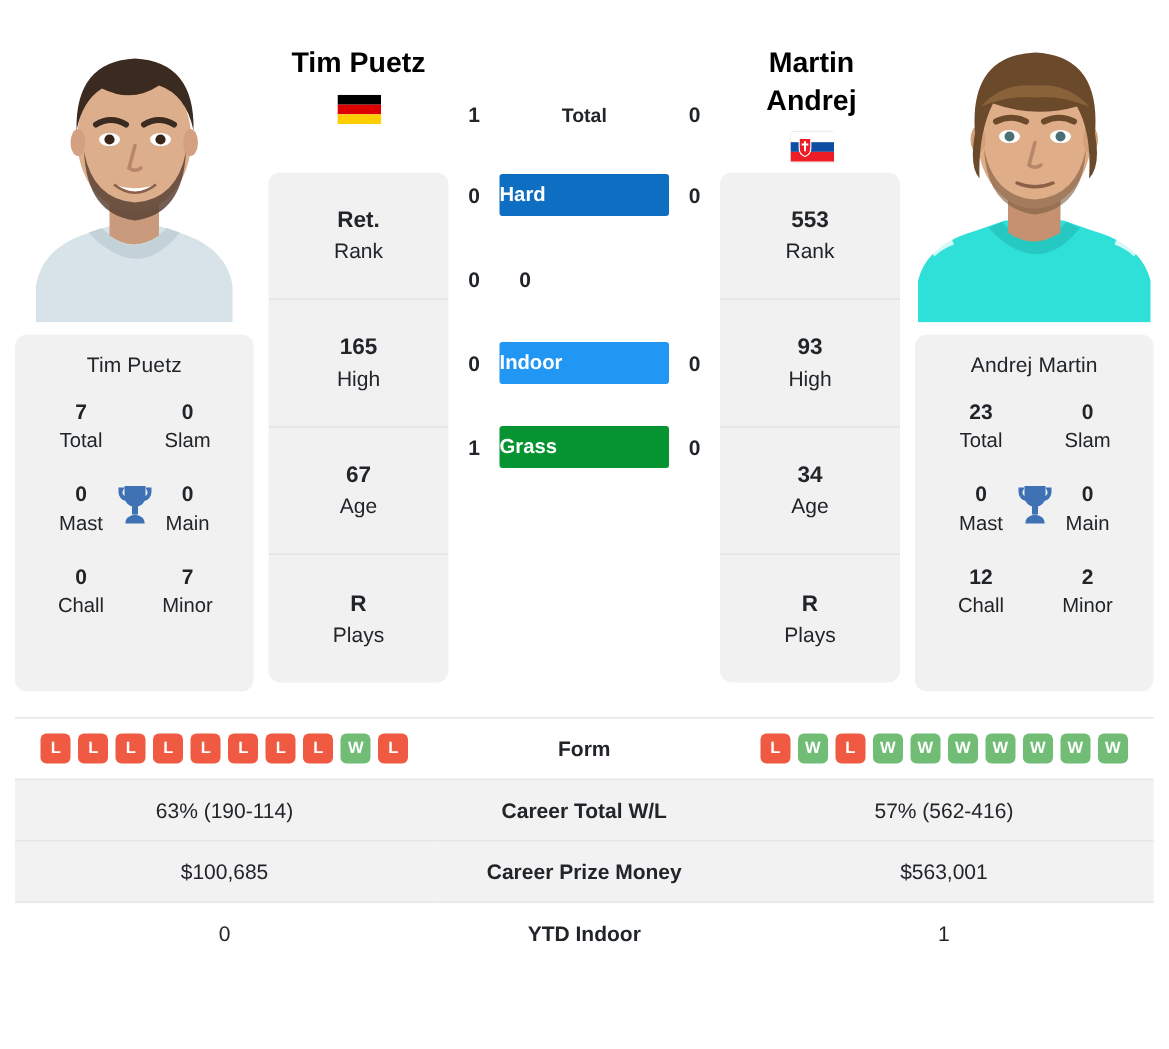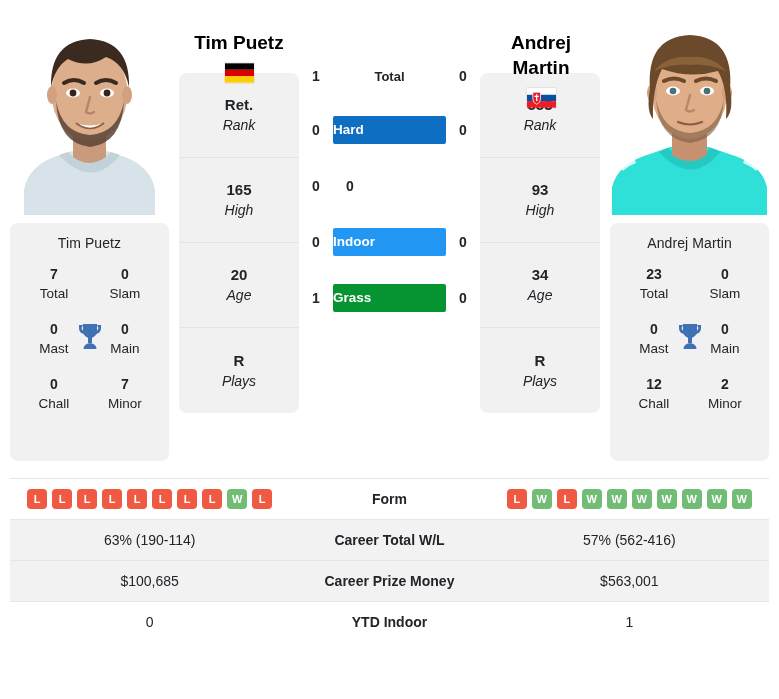--- a/index.html
+++ b/index.html
@@ -62,37 +62,37 @@
   .tlab { font-size: 13.5px; line-height: 19px; color: #212529; }
   .trophy {
     position: absolute;
     left: 50%;
     top: 2px;
     transform: translateX(-50%);
     width: 26px; height: 28px;
   }
 
   
-  .rank-col { width: 120px; flex: 0 0 120px; padding-top: 73px; }
+  .rank-col { width: 120px; flex: 0 0 120px; padding-top: 115px; }
   .rank-card {
     background: #f1f1f1;
     border-radius: 8px;
     overflow: hidden;
   }
   .rank-cell {
     height: 85px;
     display: flex;
     flex-direction: column;
     align-items: center;
     justify-content: center;
     border-bottom: 1px solid #e4e4e4;
   }
   .rank-cell:last-child { border-bottom: none; }
   .rank-val { font-size: 15px; font-weight: bold; line-height: 20px; }
-  .rank-lab { font-size: 14px; line-height: 20px; font-style: italic; }
+  .rank-lab { font-size: 14px; line-height: 20px; }
 
   
   .center-col {
     width: 181px;
     flex: 0 0 181px;
     padding-top: 62px;
   }
   .srow {
     display: flex;
     align-items: center;
@@ -274,21 +274,21 @@
       <div class="rank-card">
         <div class="rank-cell">
           <div class="rank-val">Ret.</div>
           <div class="rank-lab">Rank</div>
         </div>
         <div class="rank-cell">
           <div class="rank-val">165</div>
           <div class="rank-lab">High</div>
         </div>
         <div class="rank-cell">
-          <div class="rank-val">20</div>
+          <div class="rank-val">67</div>
           <div class="rank-lab">Age</div>
         </div>
         <div class="rank-cell">
           <div class="rank-val">R</div>
           <div class="rank-lab">Plays</div>
         </div>
       </div>
     </div>
 
     <div class="center-col">
@@ -422,22 +422,22 @@
   <div class="name-block left">
     <div class="pname">Tim Puetz</div>
     <svg class="flag" viewBox="0 0 30 20">
       <rect width="30" height="6.67" y="0" fill="#000000"></rect>
       <rect width="30" height="6.67" y="6.67" fill="#dd0000"></rect>
       <rect width="30" height="6.66" y="13.34" fill="#ffce00"></rect>
     </svg>
   </div>
 
   <div class="name-block right">
+    <div class="pname">Martin</div>
     <div class="pname">Andrej</div>
-    <div class="pname">Martin</div>
     <svg class="flag" viewBox="0 0 30 20">
       <rect width="30" height="6.67" y="0" fill="#ffffff"></rect>
       <rect width="30" height="6.67" y="6.67" fill="#0b4ea2"></rect>
       <rect width="30" height="6.66" y="13.34" fill="#ee1c25"></rect>
       <path d="M6 4 h8 v7 q0 4 -4 5.5 q-4 -1.5 -4 -5.5 z" fill="#ee1c25" stroke="#ffffff" stroke-width="0.8"></path>
       <path d="M9.3 6 h1.4 v1.6 h1.6 v1.4 h-1.6 v4 h-1.4 v-4 h-1.6 v-1.4 h1.6 z" fill="#ffffff"></path>
     </svg>
   </div>
 
   <table class="stats-table">

